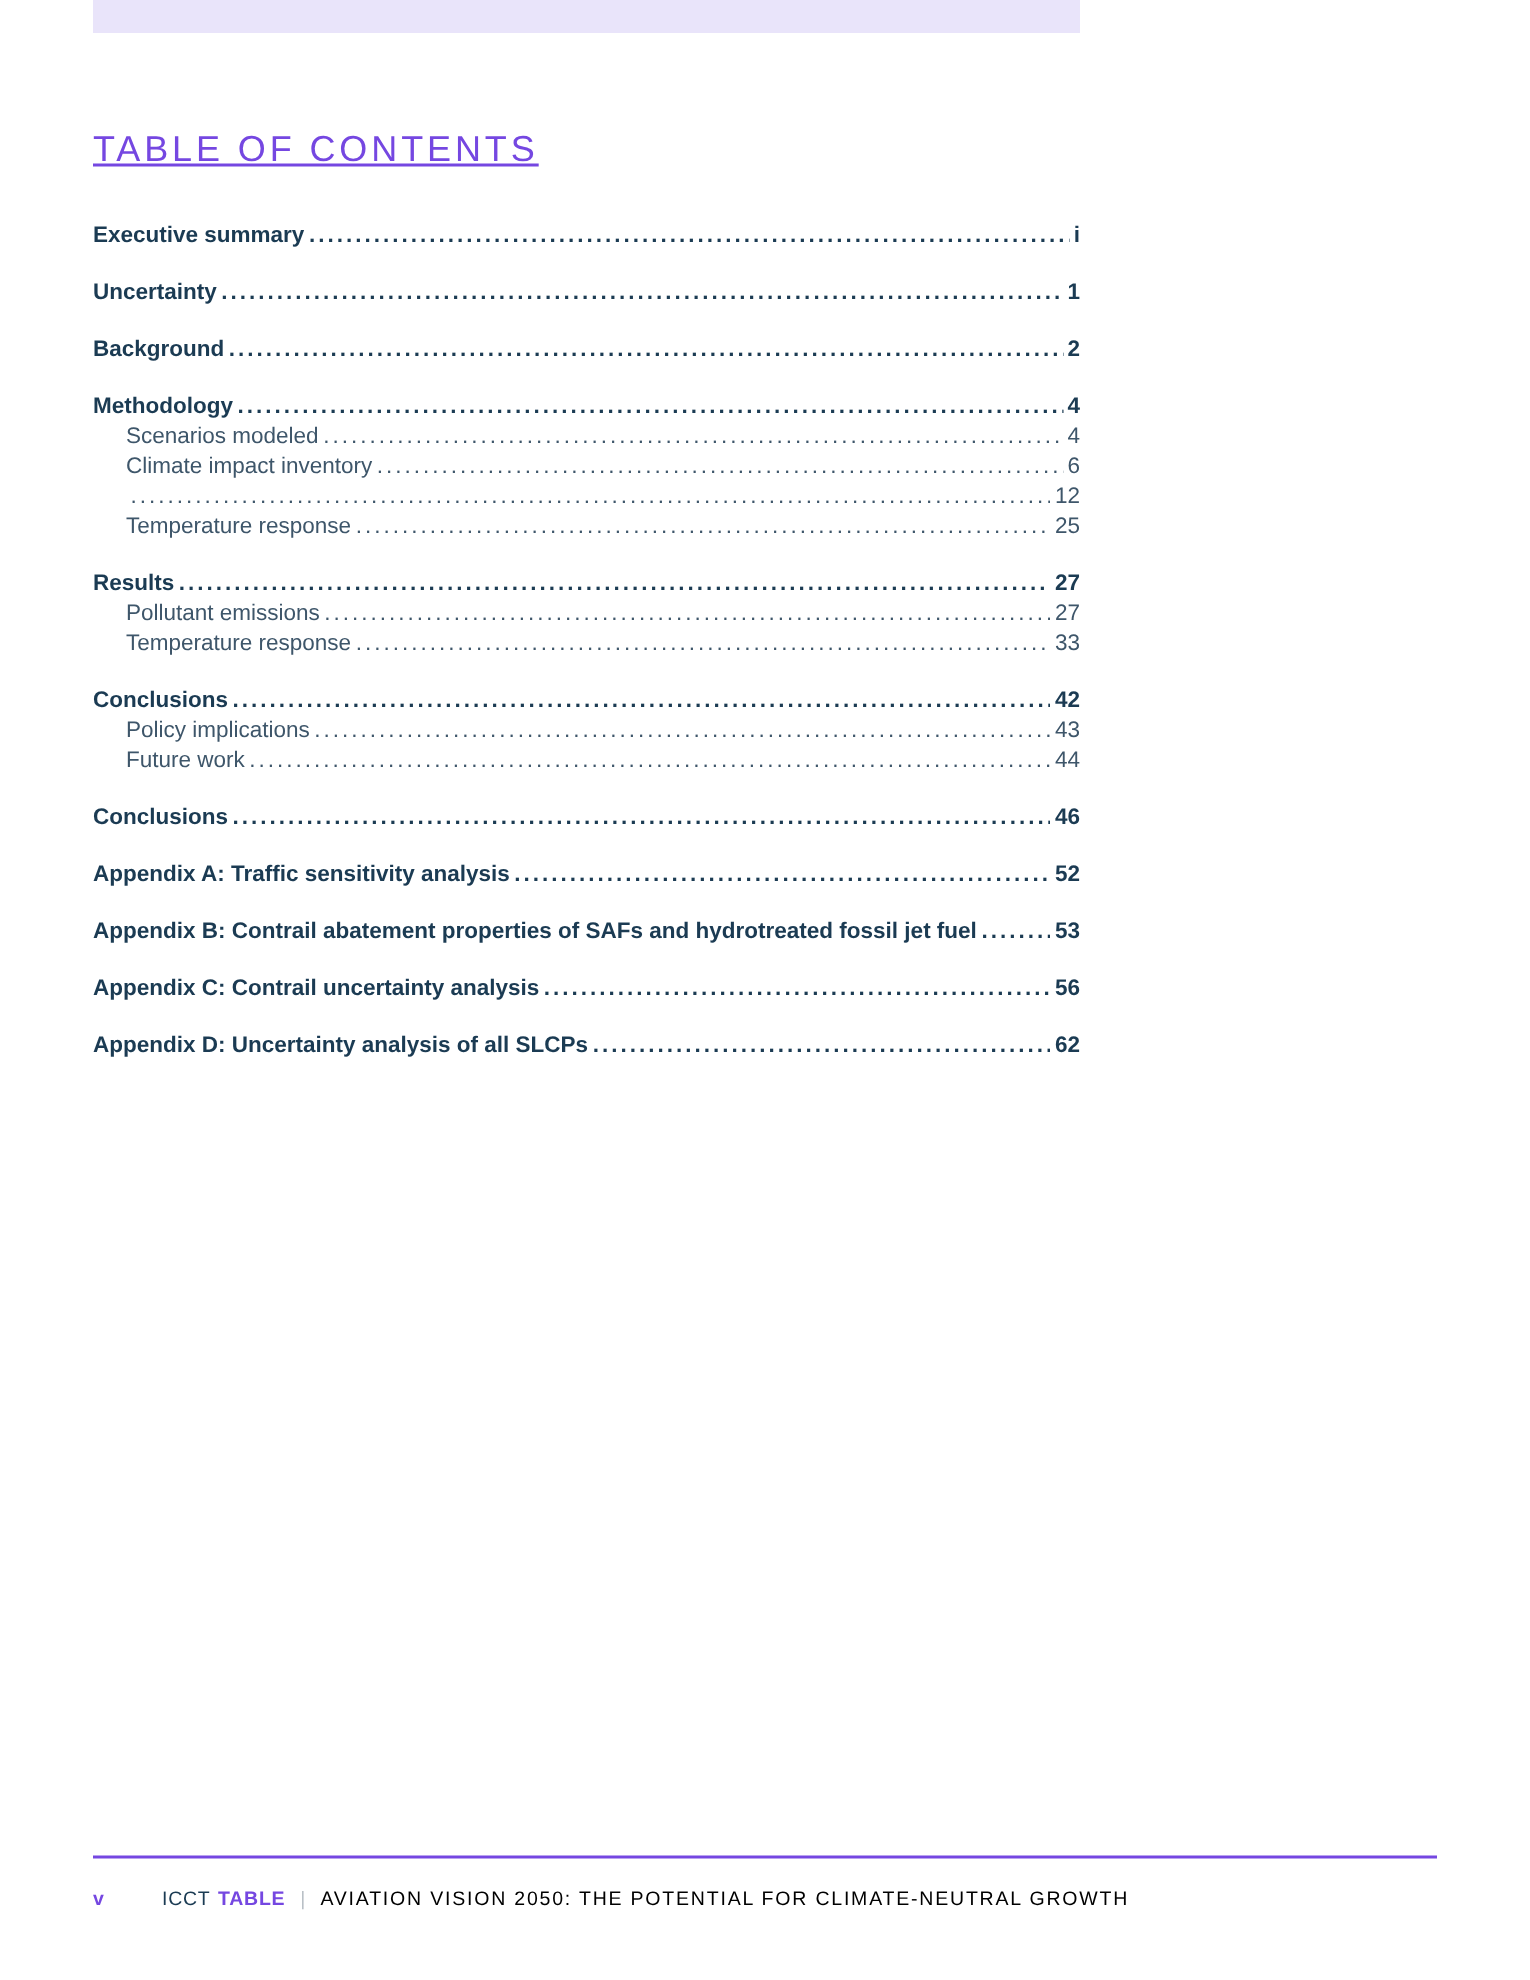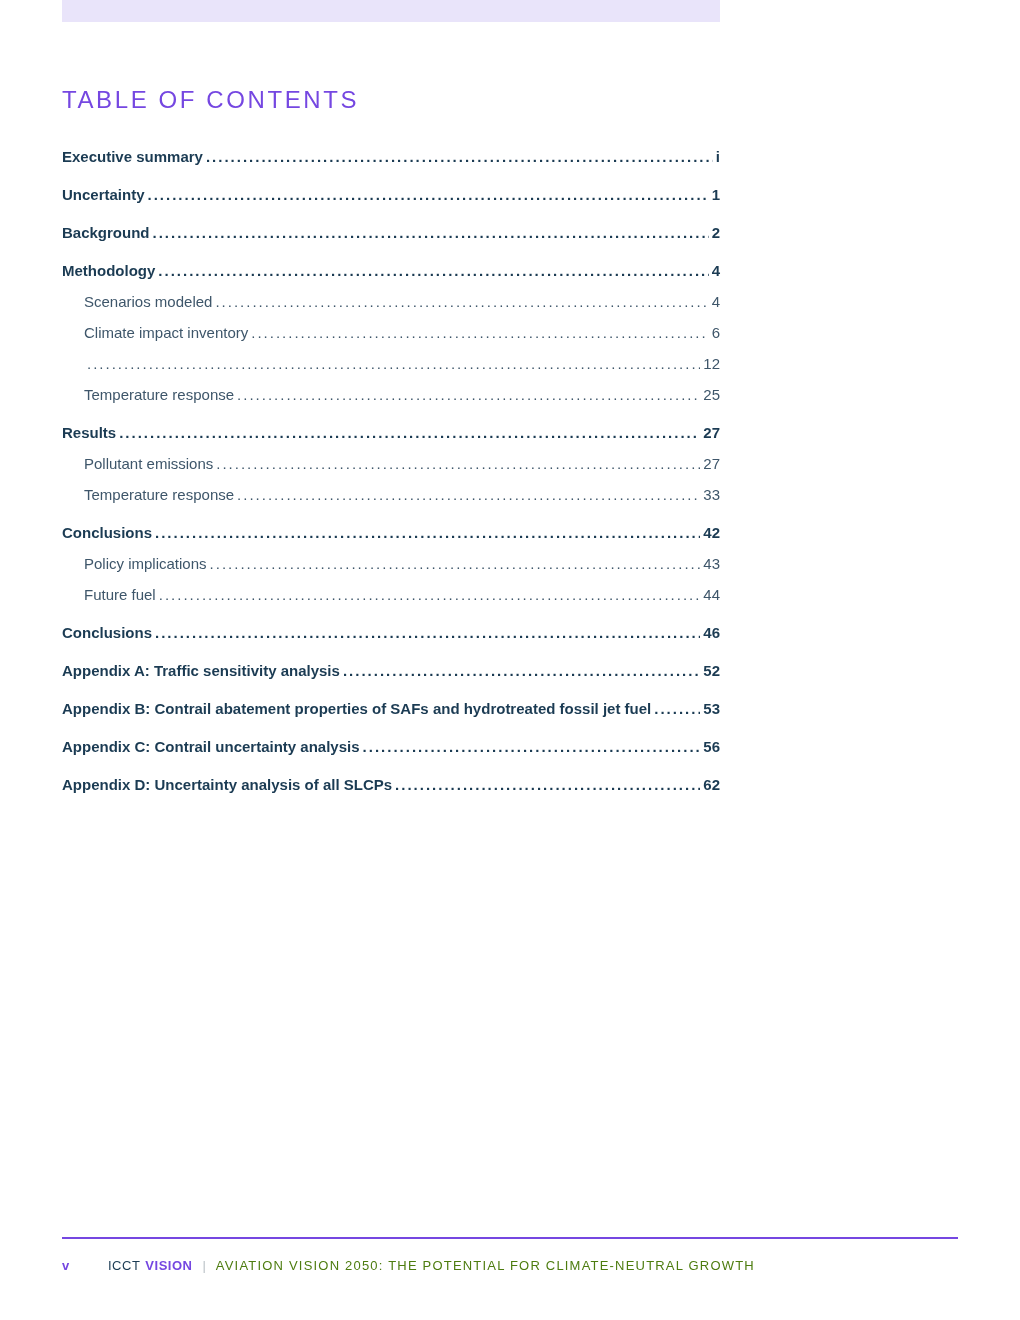--- a/index.html
+++ b/index.html
@@ -18,20 +18,21 @@
     background: #e9e4fa;
   }
 
   .page-title {
     position: absolute;
     left: 62px; top: 86px;
     font-size: 24px;
     font-weight: 400;
     letter-spacing: 2.6px;
     color: #7547e1;
+    text-decoration: underline;
   }
 
   .toc {
     position: absolute;
     left: 62px; top: 147px;
     width: 658px;
   }
   .toc-row {
     display: flex;
     align-items: center;
@@ -39,21 +40,20 @@
     line-height: 20px;
   }
   .toc-row.lvl1 {
     color: #1b3b53;
     font-weight: 700;
     margin-top: 18px;
   }
   .toc-row.lvl2 {
     color: #3e566a;
     font-weight: 400;
-    margin-top: 11px;
     padding-left: 22px;
   }
   .toc-row:first-child { margin-top: 0; }
   .toc-label { white-space: nowrap; flex-shrink: 0; }
   .toc-dots {
     flex: 1 1 0;
     min-width: 0;
     overflow: hidden;
     white-space: nowrap;
     margin: 0 3px;
@@ -80,21 +80,21 @@
   }
   .footer-pagenum {
     color: #7547e1;
     font-weight: 700;
     width: 46px;
     flex-shrink: 0;
   }
   .footer-org { color: #1b3b53; font-weight: 400; letter-spacing: 0.5px; }
   .footer-type { color: #7547e1; font-weight: 700; letter-spacing: 0.5px; margin-left: 5px; }
   .footer-sep { color: #b9c0c6; margin: 0 10px; font-weight: 400; }
-  .footer-title { color: #4d7c0f; font-weight: 400; letter-spacing: 1.2px; }
+  .footer-title { color: #000000; font-weight: 400; letter-spacing: 1.2px; }
 </style>
 </head>
 <body>
 
 <div class="top-banner"></div>
 
 <h1 class="page-title">TABLE OF CONTENTS</h1>
 
 <nav class="toc">
   <div class="toc-row lvl1">
@@ -155,21 +155,21 @@
     <span class="toc-label">Conclusions</span>
     <span class="toc-dots"></span>
     <span class="toc-page">42</span>
   </div>
   <div class="toc-row lvl2">
     <span class="toc-label">Policy implications</span>
     <span class="toc-dots"></span>
     <span class="toc-page">43</span>
   </div>
   <div class="toc-row lvl2">
-    <span class="toc-label">Future fuel</span>
+    <span class="toc-label">Future work</span>
     <span class="toc-dots"></span>
     <span class="toc-page">44</span>
   </div>
   <div class="toc-row lvl1">
     <span class="toc-label">Conclusions</span>
     <span class="toc-dots"></span>
     <span class="toc-page">46</span>
   </div>
   <div class="toc-row lvl1">
     <span class="toc-label">Appendix A: Traffic sensitivity analysis</span>
@@ -191,16 +191,16 @@
     <span class="toc-dots"></span>
     <span class="toc-page">62</span>
   </div>
 </nav>
 
 <div class="footer-rule"></div>
 
 <footer class="footer">
   <span class="footer-pagenum">v</span>
   <span class="footer-org">ICCT</span>
-  <span class="footer-type">VISION</span>
+  <span class="footer-type">TABLE</span>
   <span class="footer-sep">|</span>
   <span class="footer-title">AVIATION VISION 2050: THE POTENTIAL FOR CLIMATE-NEUTRAL GROWTH</span>
 </footer>
 
 </body></html>

